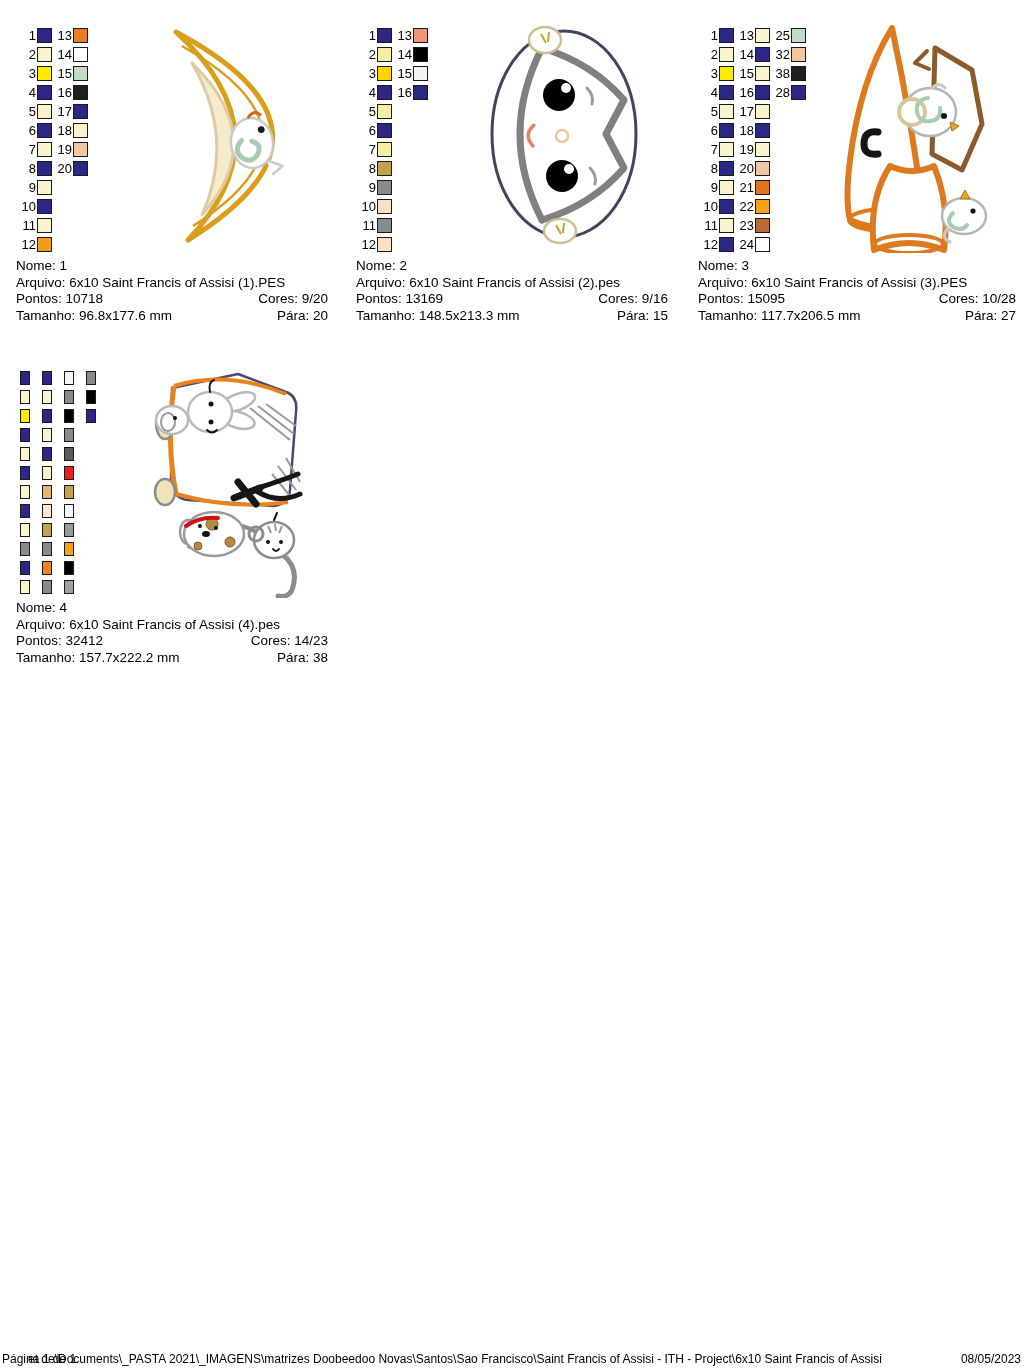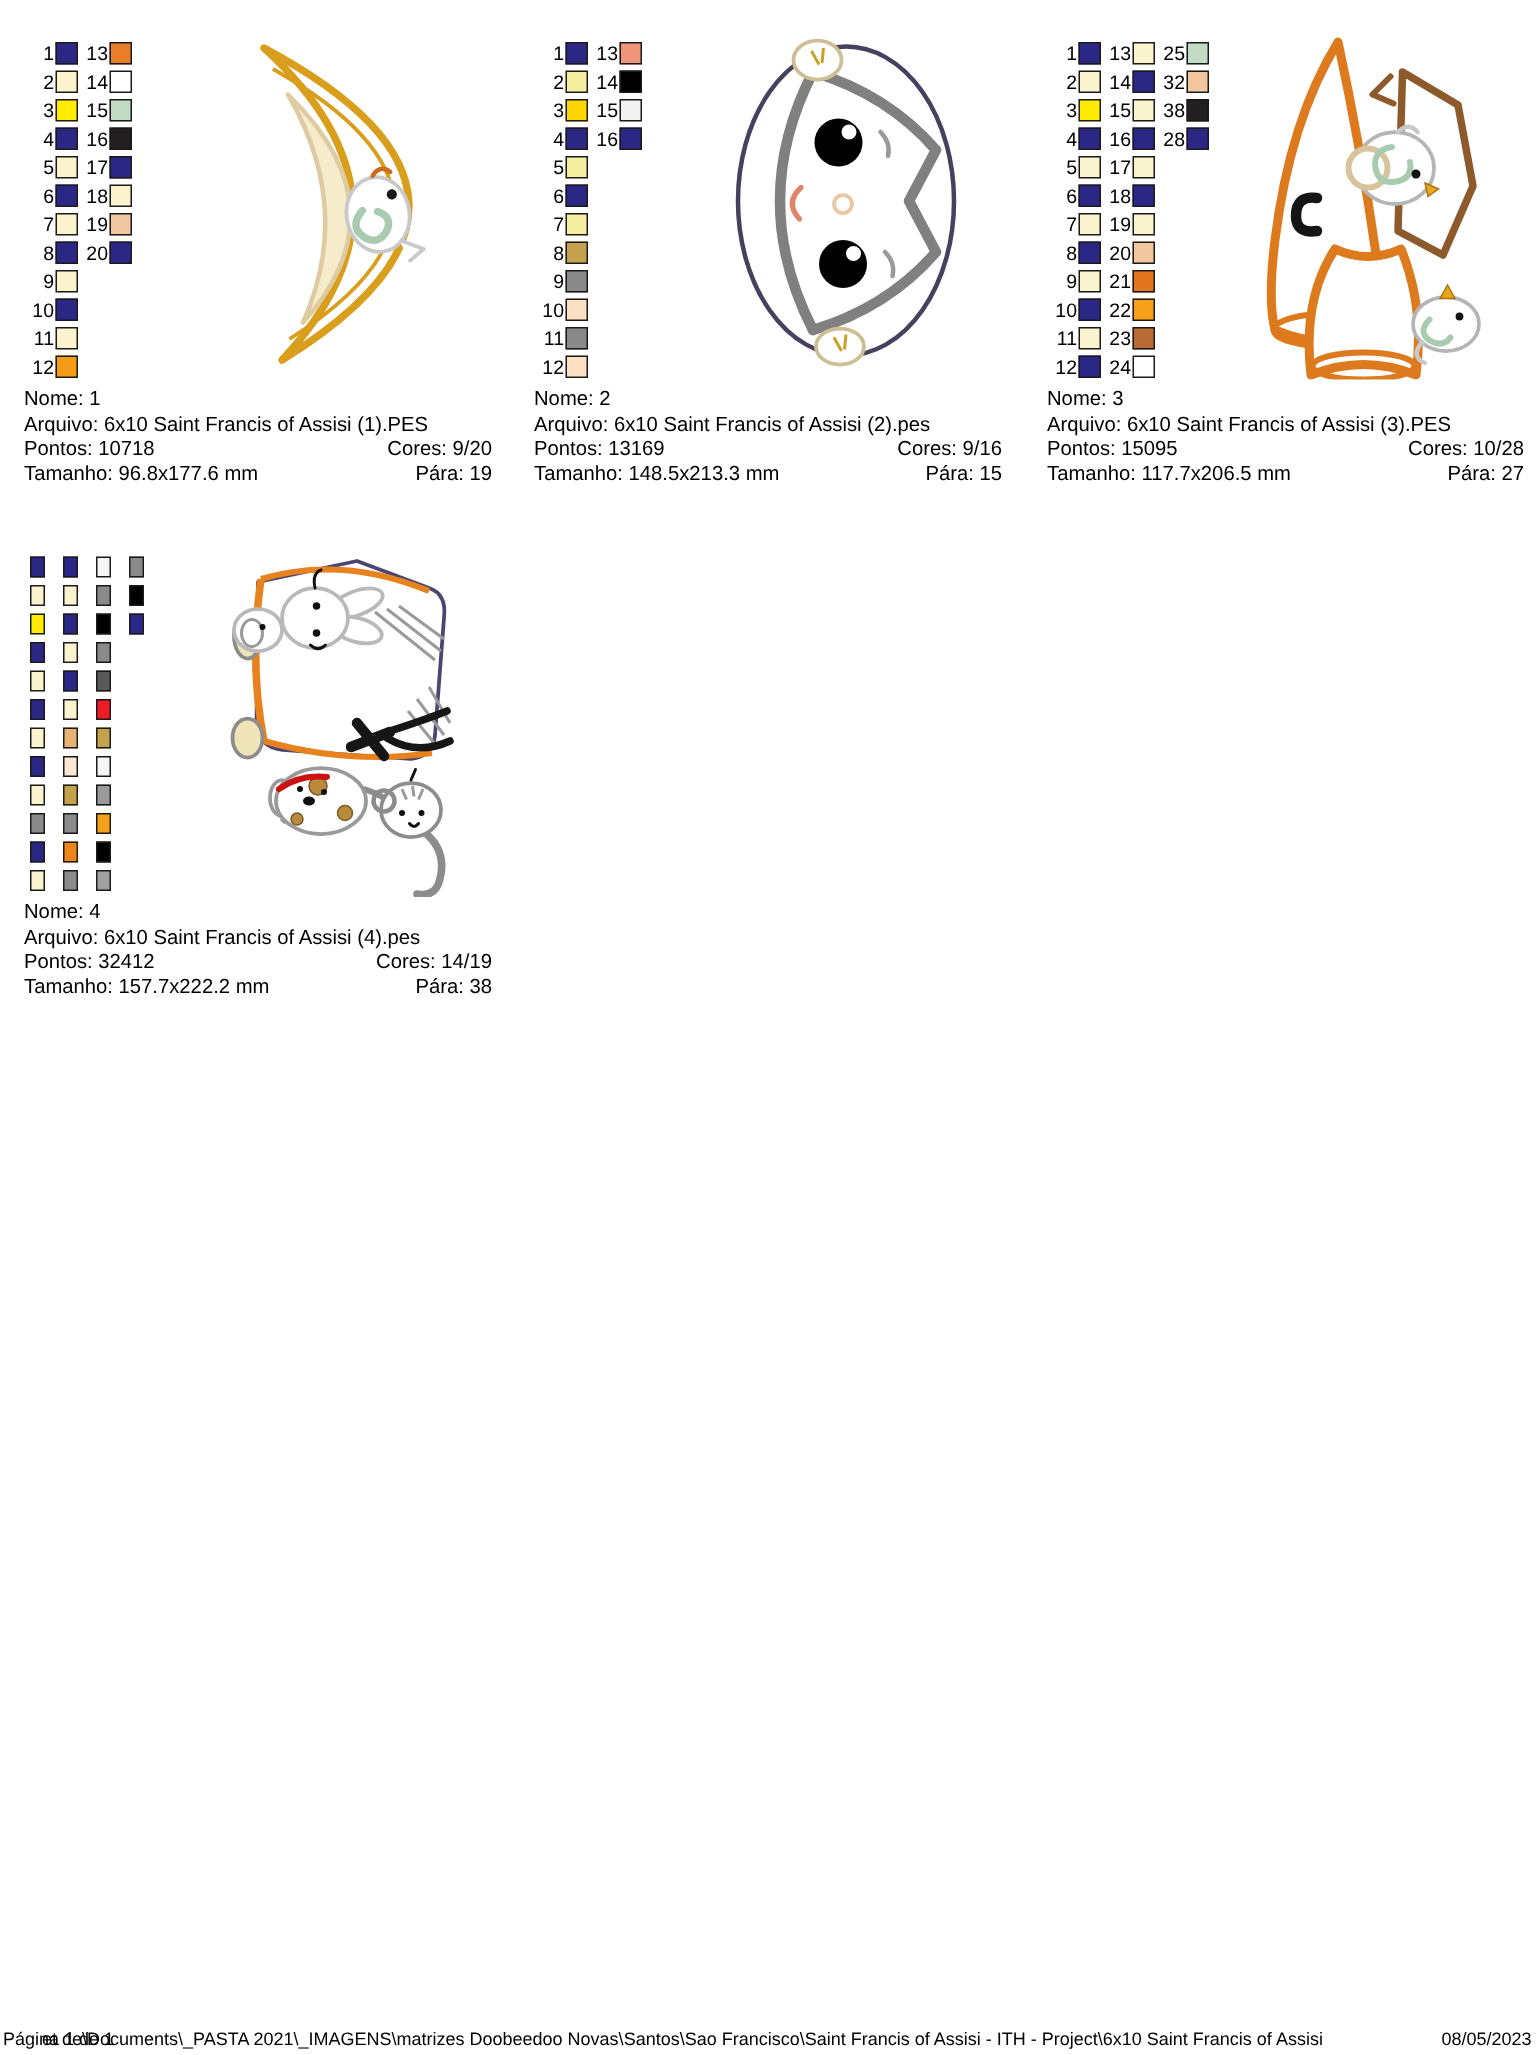--- a/index.html
+++ b/index.html
@@ -134,21 +134,21 @@
 
   <div class="meta" style="left:16px;top:258px;width:312px">
     <div>Nome: 1</div>
     <div>Arquivo: 6x10 Saint Francis of Assisi (1).PES</div>
     <div class="row">
       <span>Pontos: 10718</span>
       <span>Cores: 9/20</span>
     </div>
     <div class="row">
       <span>Tamanho: 96.8x177.6 mm</span>
-      <span>Pára: 19</span>
+      <span>Pára: 20</span>
     </div>
   </div>
 </section>
 
 
 <section class="card">
   <div class="palette" style="left:356px;top:26px">
       <div class="pal-col">
         <div class="pal-row">
           <span class="pal-num">1</span>
@@ -601,21 +601,21 @@
       <path d="M0,-20 l3,-7" stroke="#111111" stroke-width="2" stroke-linecap="round"></path>
       <circle cx="-18" cy="-6" r="7" fill="none" stroke="#8C8C8C" stroke-width="3"></circle>
     </g>
   </svg>
 
   <div class="meta" style="left:16px;top:600px;width:312px">
     <div>Nome: 4</div>
     <div>Arquivo: 6x10 Saint Francis of Assisi (4).pes</div>
     <div class="row">
       <span>Pontos: 32412</span>
-      <span>Cores: 14/19</span>
+      <span>Cores: 14/23</span>
     </div>
     <div class="row">
       <span>Tamanho: 157.7x222.2 mm</span>
       <span>Pára: 38</span>
     </div>
   </div>
 </section>
 
 
 <div class="footer">

